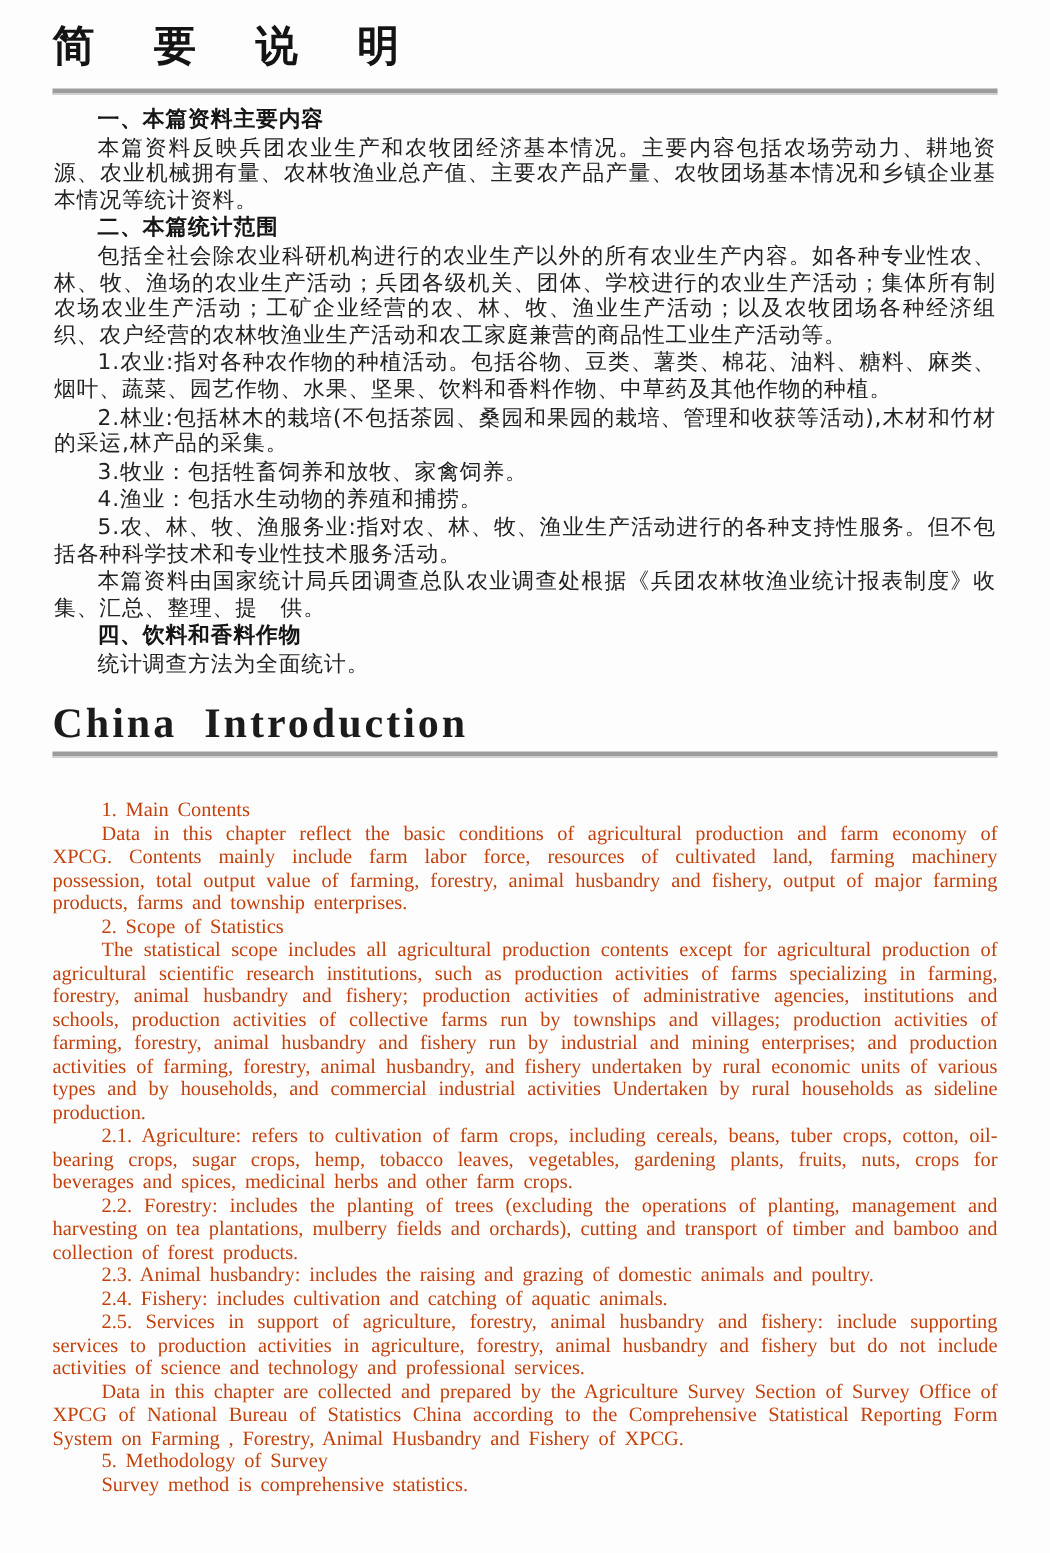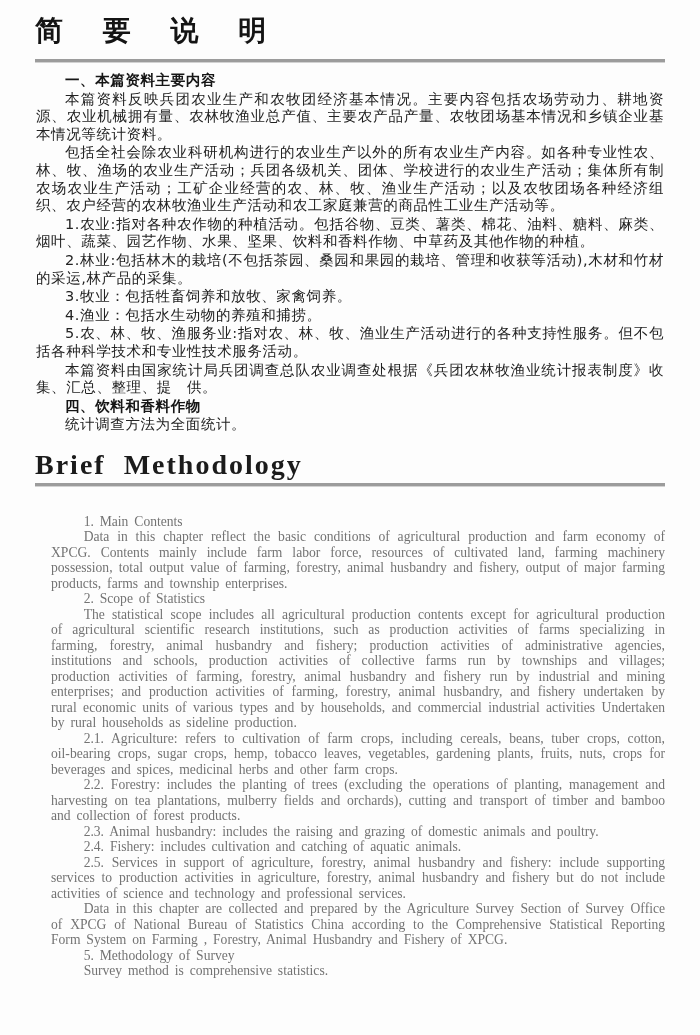--- a/index.html
+++ b/index.html
@@ -56,49 +56,49 @@
   }
   .en-title-rule { margin-top: 2px; }
   
   .en-body {
     margin-top: 27px;
     font-family: "Liberation Serif", serif;
     font-size: 13.6px;
     line-height: 15.5px;
     word-spacing: 2.5px;
     text-align: justify;
-    color: #737373;
-    margin-left: 16px;
+    color: #c2410c;
   }
   .en-body p { margin: 0; text-indent: 2.4em; }
   .en-body p.heading { text-align: left; }
 </style>
 </head>
 <body>
 
 <div class="page">
 
   <h1 class="cn-title">简 要 说 明</h1>
   <div class="rule title-rule"></div>
 
   <div class="cn-body" id="cn-sections">
       <p class="heading">一、本篇资料主要内容</p>
       <p>本篇资料反映兵团农业生产和农牧团经济基本情况。主要内容包括农场劳动力、耕地资源、农业机械拥有量、农林牧渔业总产值、主要农产品产量、农牧团场基本情况和乡镇企业基本情况等统计资料。</p>
+      <p class="heading">二、本篇统计范围</p>
       <p>包括全社会除农业科研机构进行的农业生产以外的所有农业生产内容。如各种专业性农、林、牧、渔场的农业生产活动；兵团各级机关、团体、学校进行的农业生产活动；集体所有制农场农业生产活动；工矿企业经营的农、林、牧、渔业生产活动；以及农牧团场各种经济组织、农户经营的农林牧渔业生产活动和农工家庭兼营的商品性工业生产活动等。</p>
       <p>1.农业:指对各种农作物的种植活动。包括谷物、豆类、薯类、棉花、油料、糖料、麻类、烟叶、蔬菜、园艺作物、水果、坚果、饮料和香料作物、中草药及其他作物的种植。</p>
       <p>2.林业:包括林木的栽培(不包括茶园、桑园和果园的栽培、管理和收获等活动),木材和竹材的采运,林产品的采集。</p>
       <p>3.牧业：包括牲畜饲养和放牧、家禽饲养。</p>
       <p>4.渔业：包括水生动物的养殖和捕捞。</p>
       <p>5.农、林、牧、渔服务业:指对农、林、牧、渔业生产活动进行的各种支持性服务。但不包括各种科学技术和专业性技术服务活动。</p>
       <p>本篇资料由国家统计局兵团调查总队农业调查处根据《兵团农林牧渔业统计报表制度》收集、汇总、整理、提　供。</p>
       <p class="heading">四、饮料和香料作物</p>
       <p>统计调查方法为全面统计。</p>
     </div>
 
-  <h2 class="en-title">Brief Methodology</h2>
+  <h2 class="en-title">China Introduction</h2>
   <div class="rule en-title-rule"></div>
 
   <div class="en-body" id="en-sections">
       <p class="heading">1. Main Contents</p>
       <p>Data in this chapter reflect the basic conditions of agricultural production and farm economy of XPCG. Contents mainly include farm labor force, resources of cultivated land, farming machinery possession, total output value of farming, forestry, animal husbandry and fishery, output of major farming products, farms and township enterprises.</p>
       <p class="heading">2. Scope of Statistics</p>
       <p>The statistical scope includes all agricultural production contents except for agricultural production of agricultural scientific research institutions, such as production activities of farms specializing in farming, forestry, animal husbandry and fishery; production activities of administrative agencies, institutions and schools, production activities of collective farms run by townships and villages; production activities of farming, forestry, animal husbandry and fishery run by industrial and mining enterprises; and production activities of farming, forestry, animal husbandry, and fishery undertaken by rural economic units of various types and by households, and commercial industrial activities Undertaken by rural households as sideline production.</p>
       <p>2.1. Agriculture: refers to cultivation of farm crops, including cereals, beans, tuber crops, cotton, oil-bearing crops, sugar crops, hemp, tobacco leaves, vegetables, gardening plants, fruits, nuts, crops for beverages and spices, medicinal herbs and other farm crops.</p>
       <p>2.2. Forestry: includes the planting of trees (excluding the operations of planting, management and harvesting on tea plantations, mulberry fields and orchards), cutting and transport of timber and bamboo and collection of forest products.</p>
       <p>2.3. Animal husbandry: includes the raising and grazing of domestic animals and poultry.</p>

